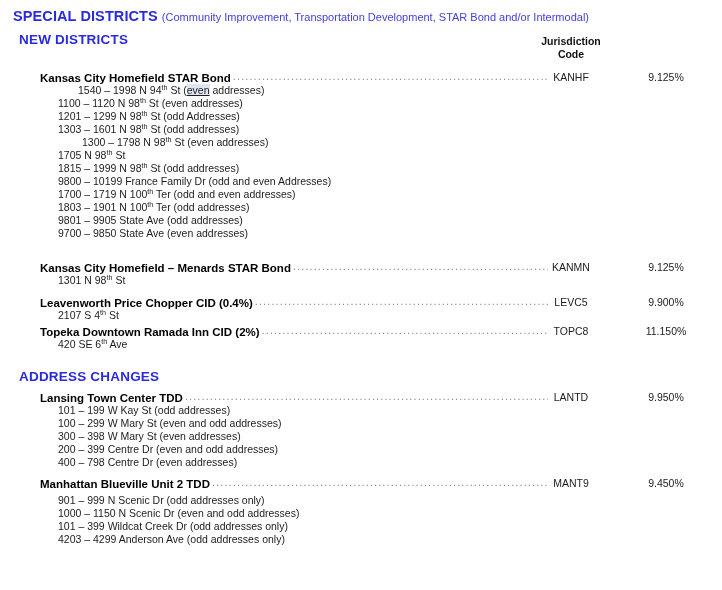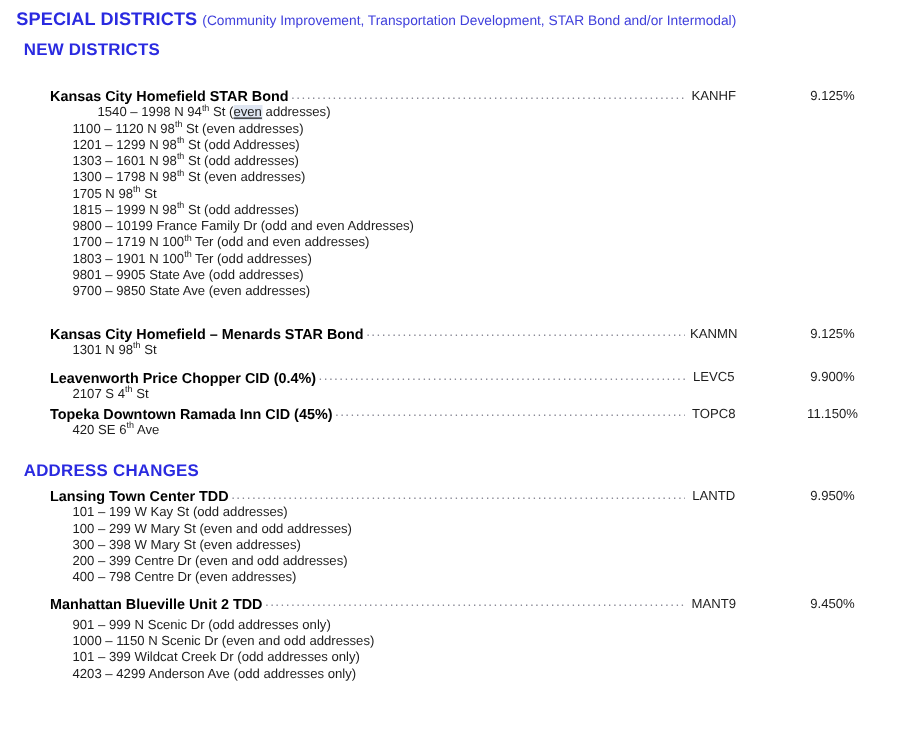--- a/index.html
+++ b/index.html
@@ -150,35 +150,39 @@
 
 <div class="page">
 
   <div class="doc-title">
     <span class="main">SPECIAL DISTRICTS</span><span class="sub">(Community Improvement, Transportation Development, STAR Bond and/or Intermodal)</span>
   </div>
 
   <div class="section-heading" id="heading-new">NEW DISTRICTS</div>
   <div class="section-heading" id="heading-changes">ADDRESS CHANGES</div>
 
+  <div class="col-head" id="colhead-juris">
+    <div>Jurisdiction</div>
+    <div>Code</div>
+  </div>
 
   <div id="rows-root">
       <div class="district" style="top: 71px;">
         <div class="name-wrap">
           <span class="dname">Kansas City Homefield STAR Bond</span>
           <span class="leader">................................................................................................................................................................................................................................................................................................................................................................................................................</span>
         </div>
         <div class="jcode">KANHF</div>
         <div class="jrate">9.125%</div>
       </div>
       <div class="addr" style="top: 84px; margin-left: 20px;">1540 – 1998 N 94<sup>th</sup> St (<span class="hl">even</span> addresses)</div>
       <div class="addr" style="top: 97px;">1100 – 1120 N 98<sup>th</sup> St (even addresses)</div>
       <div class="addr" style="top: 110px; text-align: right;">1201 – 1299 N 98<sup>th</sup> St (odd Addresses)</div>
       <div class="addr" style="top: 123px;">1303 – 1601 N 98<sup>th</sup> St (odd addresses)</div>
-      <div class="addr" style="top: 136px;">1300 – 1798 N 98<sup>th</sup> St (even addresses)</div>
+      <div class="addr" style="top: 136px; margin-left: 24px;">1300 – 1798 N 98<sup>th</sup> St (even addresses)</div>
       <div class="addr" style="top: 149px;">1705 N 98<sup>th</sup> St</div>
       <div class="addr" style="top: 162px;">1815 – 1999 N 98<sup>th</sup> St (odd addresses)</div>
       <div class="addr" style="top: 175px;">9800 – 10199 France Family Dr (odd and even Addresses)</div>
       <div class="addr" style="top: 188px;">1700 – 1719 N 100<sup>th</sup> Ter (odd and even addresses)</div>
       <div class="addr" style="top: 201px;">1803 – 1901 N 100<sup>th</sup> Ter (odd addresses)</div>
       <div class="addr" style="top: 214px;">9801 – 9905 State Ave (odd addresses)</div>
       <div class="addr" style="top: 227px;">9700 – 9850 State Ave (even addresses)</div>
       <div class="district" style="top: 261px;">
         <div class="name-wrap">
           <span class="dname">Kansas City Homefield – Menards STAR Bond</span>
@@ -192,21 +196,21 @@
         <div class="name-wrap">
           <span class="dname">Leavenworth Price Chopper CID (0.4%)</span>
           <span class="leader">................................................................................................................................................................................................................................................................................................................................................................................................................</span>
         </div>
         <div class="jcode">LEVC5</div>
         <div class="jrate">9.900%</div>
       </div>
       <div class="addr" style="top: 309px;">2107 S 4<sup>th</sup> St</div>
       <div class="district" style="top: 325px;">
         <div class="name-wrap">
-          <span class="dname">Topeka Downtown Ramada Inn CID (45%)</span>
+          <span class="dname">Topeka Downtown Ramada Inn CID (2%)</span>
           <span class="leader">................................................................................................................................................................................................................................................................................................................................................................................................................</span>
         </div>
         <div class="jcode">TOPC8</div>
         <div class="jrate">11.150%</div>
       </div>
       <div class="addr" style="top: 338px;">420 SE 6<sup>th</sup> Ave</div>
       <div class="district" style="top: 391px;">
         <div class="name-wrap">
           <span class="dname">Lansing Town Center TDD</span>
           <span class="leader">................................................................................................................................................................................................................................................................................................................................................................................................................</span>

